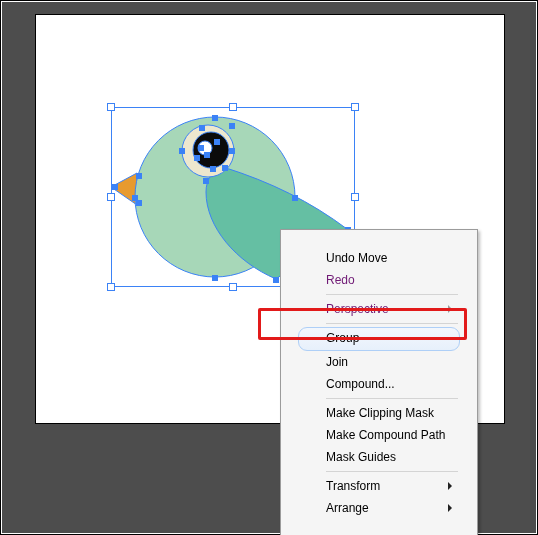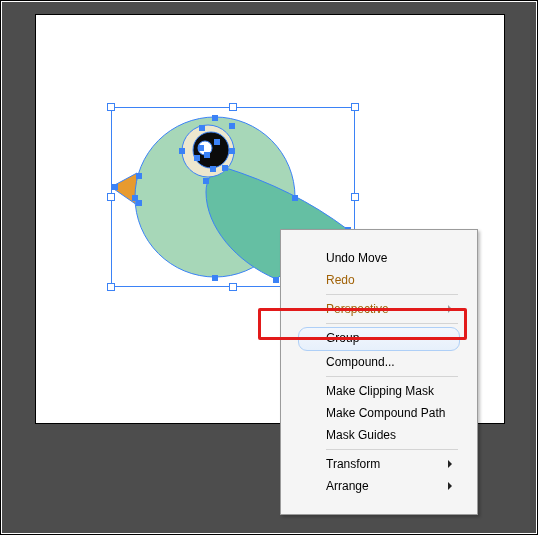--- a/index.html
+++ b/index.html
@@ -65,21 +65,21 @@
     margin-left: 16px;
   }
   .ctx .item {
     position: relative;
     height: 22px;
     line-height: 22px;
     padding-left: 28px;
     padding-right: 16px;
     white-space: nowrap;
   }
-  .ctx .item.disabled { color: #a16207; }
+  .ctx .item.disabled { color: #701a75; }
   .ctx .item.hover {
     background: linear-gradient(#f3f7fd, #e7f0fb);
     border: 1px solid #aecff7;
     border-radius: 9px;
     margin: 0;
     height: 22px;
     line-height: 20px;
     padding-left: 27px;
     padding-right: 15px;
   }
@@ -179,20 +179,21 @@
     <div class="anchor" style="left:309px; top:212px;"></div>
   </div>
 
   <div class="ctx" id="ctx" style="left:262px; top:227px;">
   <div class="item"><span>Undo Move</span></div>
         <div class="item disabled"><span>Redo</span></div>
         <div class="sep"></div>
         <div class="item disabled"><span>Perspective</span><span class="arrow"></span></div>
         <div class="sep"></div>
         <div class="item hover"><span>Group</span></div>
+        <div class="item"><span>Join</span></div>
         <div class="item"><span>Compound...</span></div>
         <div class="sep"></div>
         <div class="item"><span>Make Clipping Mask</span></div>
         <div class="item"><span>Make Compound Path</span></div>
         <div class="item"><span>Mask Guides</span></div>
         <div class="sep"></div>
         <div class="item"><span>Transform</span><span class="arrow"></span></div>
         <div class="item"><span>Arrange</span><span class="arrow"></span></div>
       </div>
 

